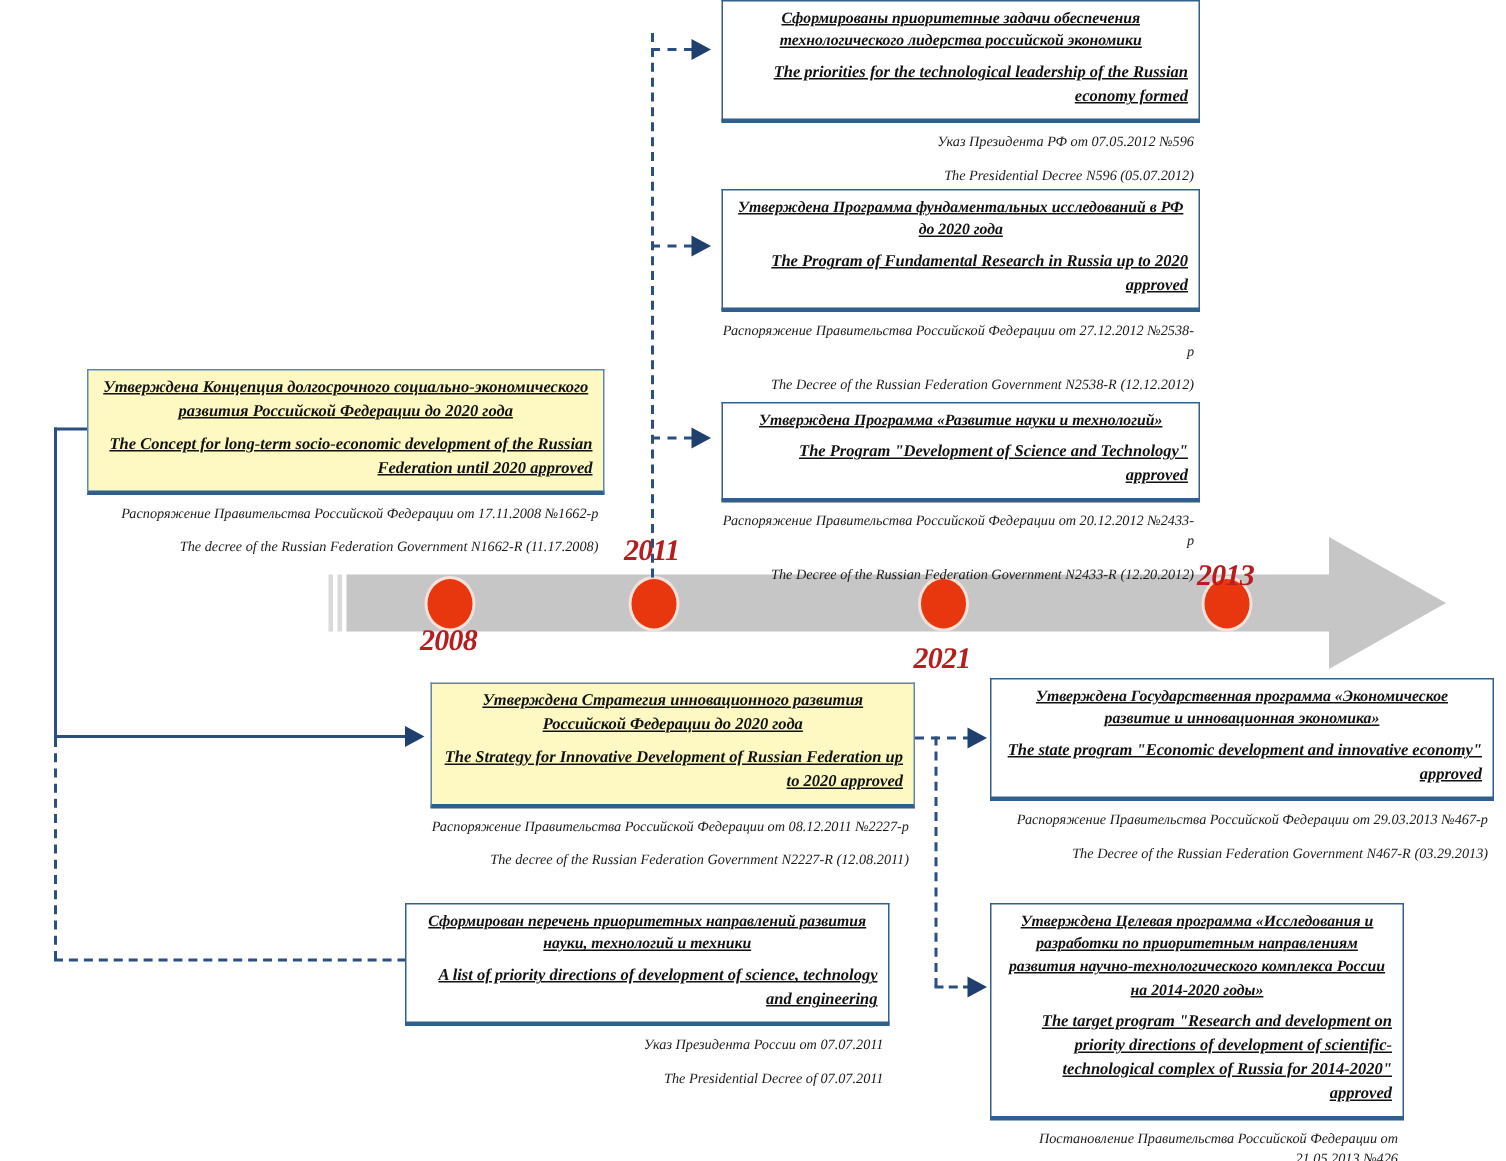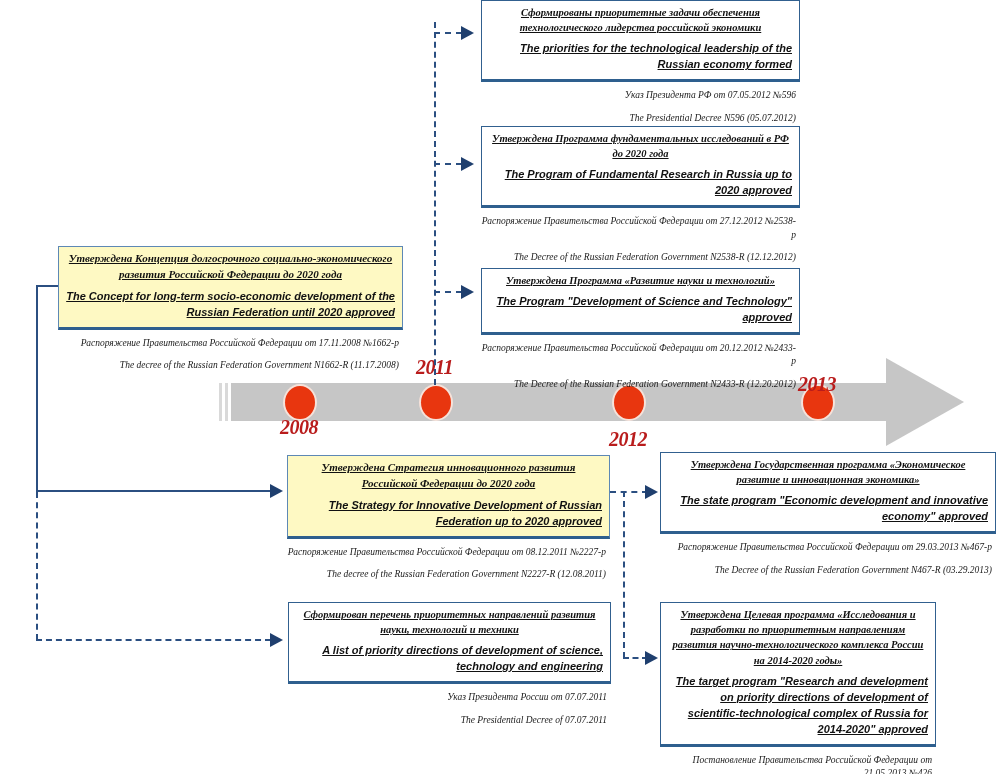--- a/index.html
+++ b/index.html
@@ -59,21 +59,21 @@
     font-style:italic;
     font-weight:bold;
     font-size:10.5px;
     line-height:1.45;
     color:#111;
     text-align:center;
     text-decoration:underline;
     margin:0 0 6px 0;
   }
   .en{
-    font-family:Liberation Sans, sans-serif;
+    font-family:Liberation Serif, serif;
     font-style:italic;
     font-weight:bold;
     font-size:11px;
     line-height:1.45;
     color:#111;
     text-align:right;
     text-decoration:underline;
     margin:0;
   }
   .evt-box.fill .ru,.evt-box.fill .en{font-size:11px;}
@@ -119,21 +119,21 @@
   <div class="tl-bar" style="left:231px;top:383px;width:655px;height:38px;"></div>
   <div class="tl-head" style="left:886px;top:358px;"></div>
 
   <div class="tl-dot" style="left:285px;top:386px;"></div>
   <div class="tl-dot" style="left:421px;top:386px;"></div>
   <div class="tl-dot" style="left:614px;top:386px;"></div>
   <div class="tl-dot" style="left:803px;top:386px;"></div>
 
   <div class="tl-year" style="left:280px;top:416px;text-align:right;">2008</div>
   <div class="tl-year" style="left:416px;top:356px;">2011</div>
-  <div class="tl-year" style="left:609px;top:428px;">2012</div>
+  <div class="tl-year" style="left:609px;top:428px;">2021</div>
   <div class="tl-year" style="left:798px;top:373px;">2013</div>
 
   <div class="ln-v-dash" style="left:434px;top:22px;height:363px;"></div>
   <div class="ln-h-dash" style="left:434px;top:32px;width:28px;"></div>
   <div class="arw" style="left:461px;top:26px;"></div>
   <div class="ln-h-dash" style="left:434px;top:163px;width:28px;"></div>
   <div class="arw" style="left:461px;top:157px;"></div>
   <div class="ln-h-dash" style="left:434px;top:291px;width:28px;"></div>
   <div class="arw" style="left:461px;top:285px;"></div>
 
@@ -190,21 +190,21 @@
 
   <div class="evt" style="left:287px;top:455px;width:323px;">
     <div class="evt-box fill">
       <p class="ru">Утверждена Стратегия инновационного развития Российской Федерации до 2020 года</p>
       <p class="en">The Strategy for Innovative Development of Russian Federation up to 2020 approved</p>
     </div>
     <p class="cap">Распоряжение Правительства Российской Федерации от 08.12.2011 №2227-р</p>
     <p class="cap second">The decree of the Russian Federation Government N2227-R (12.08.2011)</p>
   </div>
 
-  <div class="evt" style="left:288px;top:602px;width:323px;">
+  <div class="evt" style="left:270px;top:602px;width:323px;">
     <div class="evt-box plain">
       <p class="ru">Сформирован перечень приоритетных направлений развития науки, технологий и техники</p>
       <p class="en">A list of priority directions of development of science, technology and engineering</p>
     </div>
     <p class="cap">Указ Президента России от 07.07.2011</p>
     <p class="cap second">The Presidential Decree of 07.07.2011</p>
   </div>
 
   <div class="evt" style="left:660px;top:452px;width:336px;">
     <div class="evt-box plain">

